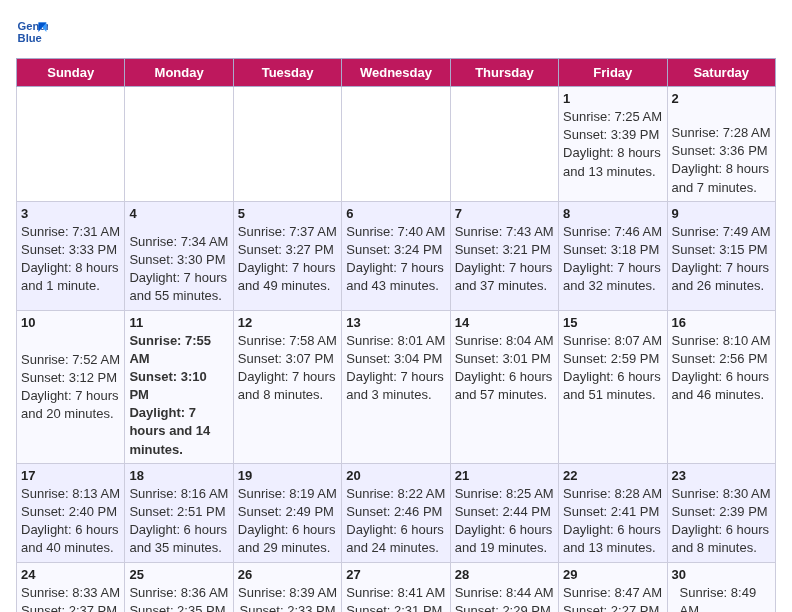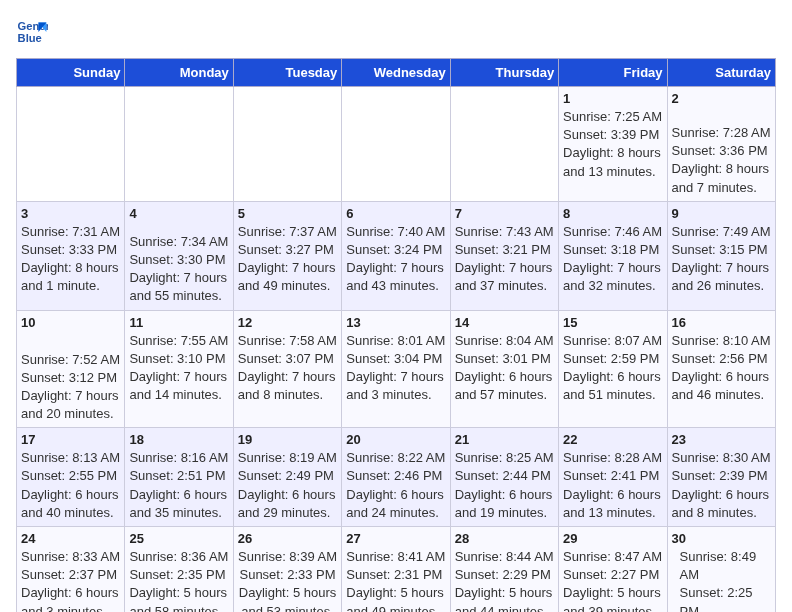--- a/index.html
+++ b/index.html
@@ -37,26 +37,26 @@
     .subtitle {
       font-size: 16px;
       color: #444;
     }
     table {
       width: 100%;
       border-collapse: collapse;
       table-layout: fixed;
     }
     th {
-      background-color: #1d4ed8;
+      background-color: #be185d;
       color: #fff;
       font-size: 13px;
       font-weight: bold;
       padding: 6px 4px;
-      text-align: right;
+      text-align: center;
       border: 1px solid #aaaacc;
     }
     td {
       vertical-align: top;
       padding: 4px;
       border: 1px solid #ccccdd;
       height: 90px;
       font-size: 11px;
       color: #333;
       background: #fff;
@@ -171,21 +171,21 @@
       </tr>
       <tr>
         <td>
           <span class="day-num">10</span>
           <div class="day-info" style="white-space: pre-line; margin-top: 21px;">Sunrise: 7:52 AM
 Sunset: 3:12 PM
 Daylight: 7 hours and 20 minutes.</div>
         </td>
         <td>
           <span class="day-num">11</span>
-          <div class="day-info" style="white-space: pre-line;">Sunrise: 7:55 AM
+          <div class="day-info" style="white-space: pre-line; font-weight: bold;">Sunrise: 7:55 AM
 Sunset: 3:10 PM
 Daylight: 7 hours and 14 minutes.</div>
         </td>
         <td>
           <span class="day-num">12</span>
           <div class="day-info" style="white-space: pre-line;">Sunrise: 7:58 AM
 Sunset: 3:07 PM
 Daylight: 7 hours and 8 minutes.</div>
         </td>
         <td>
@@ -210,21 +210,21 @@
           <span class="day-num">16</span>
           <div class="day-info" style="white-space: pre-line;">Sunrise: 8:10 AM
 Sunset: 2:56 PM
 Daylight: 6 hours and 46 minutes.</div>
         </td>
       </tr>
       <tr>
         <td>
           <span class="day-num">17</span>
           <div class="day-info" style="white-space: pre-line;">Sunrise: 8:13 AM
-Sunset: 2:55 PM
+Sunset: 2:40 PM
 Daylight: 6 hours and 40 minutes.</div>
         </td>
         <td>
           <span class="day-num">18</span>
           <div class="day-info" style="white-space: pre-line;">Sunrise: 8:16 AM
 Sunset: 2:51 PM
 Daylight: 6 hours and 35 minutes.</div>
         </td>
         <td>
           <span class="day-num">19</span>

